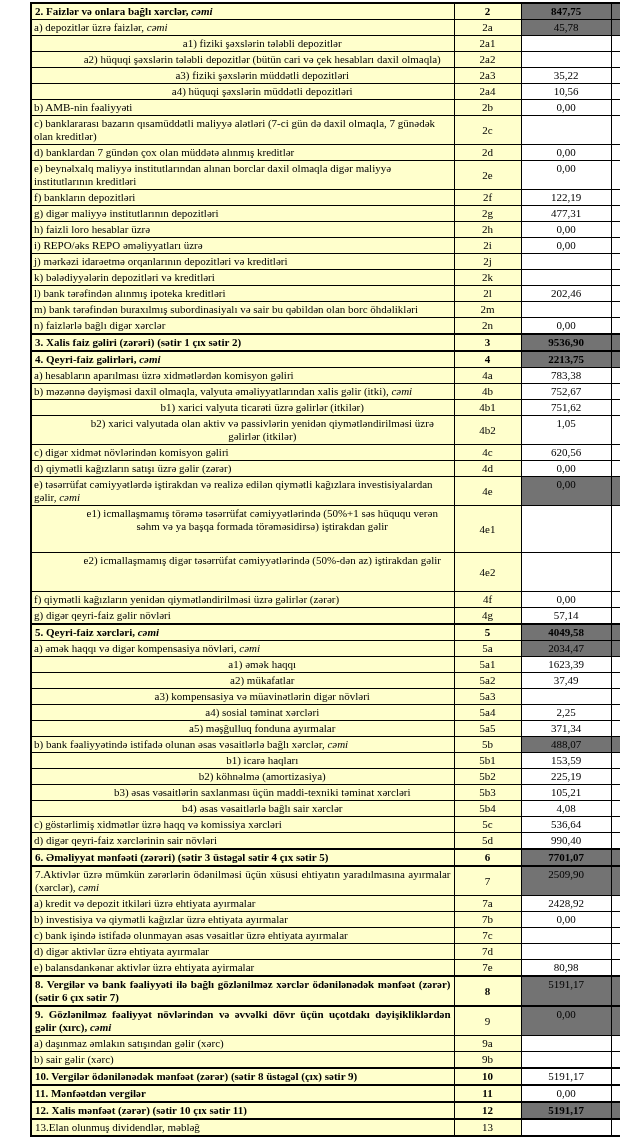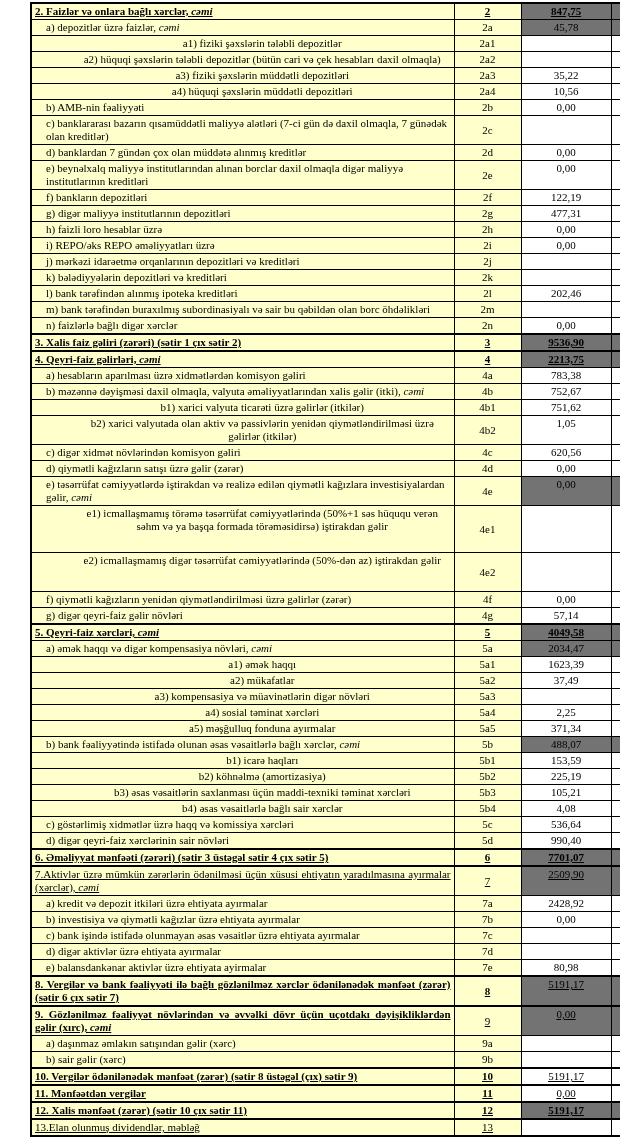--- a/index.html
+++ b/index.html
@@ -1,30 +1,30 @@
 <!DOCTYPE html>
 <html><head>
 <meta charset="utf-8">
 <style>
   html,body{margin:0;padding:0;background:#fff;}
   .page{position:relative;width:620px;height:1140px;background:#ffffff;overflow:hidden;
         font-family:"Liberation Serif","DejaVu Serif",serif;color:#000;}
   table.report{position:absolute;left:30px;top:2px;border-collapse:collapse;table-layout:fixed;
         width:645px;font-size:11px;line-height:13px;border:2px solid #000;}
   td{border:1px solid #000;padding:1px 3px;vertical-align:top;overflow:hidden;}
-  tr.sect td{border-top-width:2px;text-decoration:underline;}
+  tr.sect td{border-top-width:2px;}
   tr{height:16px;}
   td.lbl{background:#ffffcc;}
   td.code{background:#ffffcc;text-align:center;vertical-align:middle;}
   td.val{text-align:center;}
   td.extra{padding:0;}
   .yl{background:#737373;}
   .wh{background:#ffffff;}
   .b{font-weight:bold;}
-  .lvl1{padding-left:14px;margin-top:27px;}
+  .lvl1{padding-left:2px;margin-top:27px;}
   .lvl2{padding-left:42px;text-align:center;}
   .just{text-align:justify;margin-top:10px;}
   em{font-style:italic;}
 </style>
 </head>
 <body>
 
 <div class="page">
   <table class="report">
     <colgroup>

